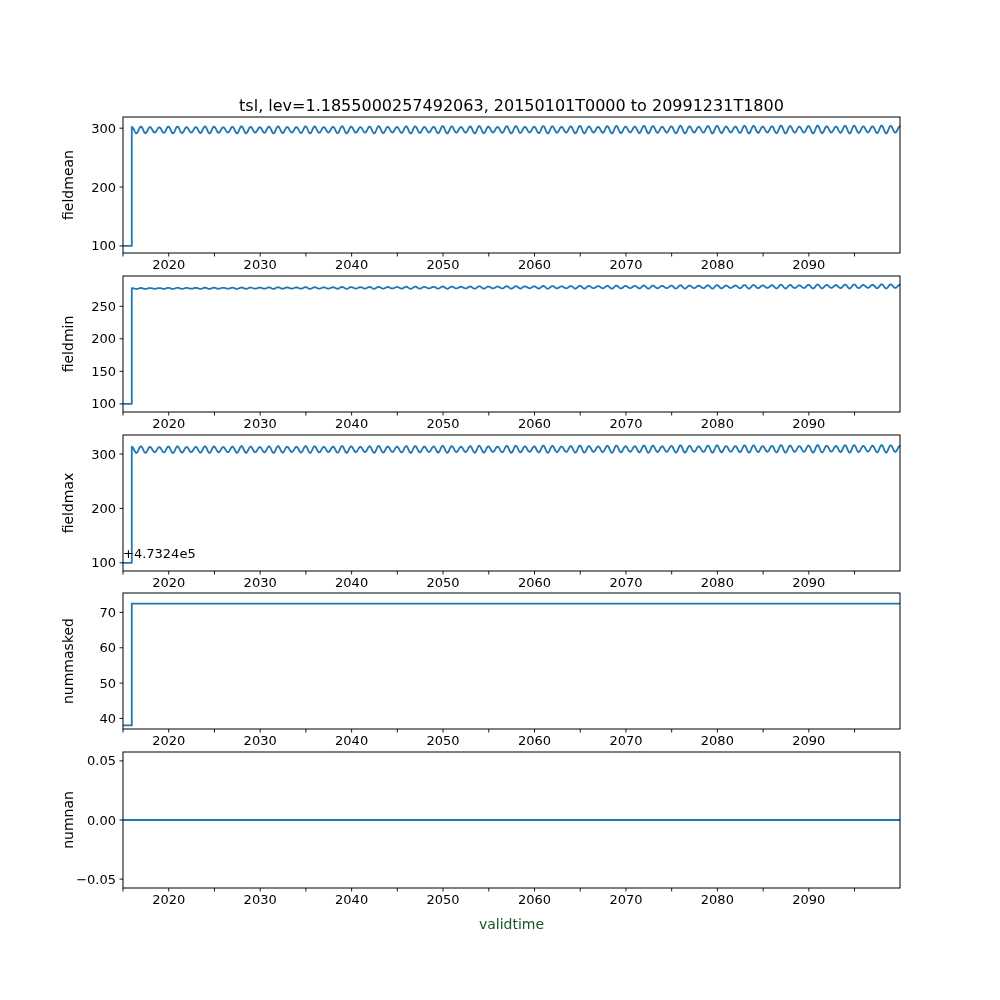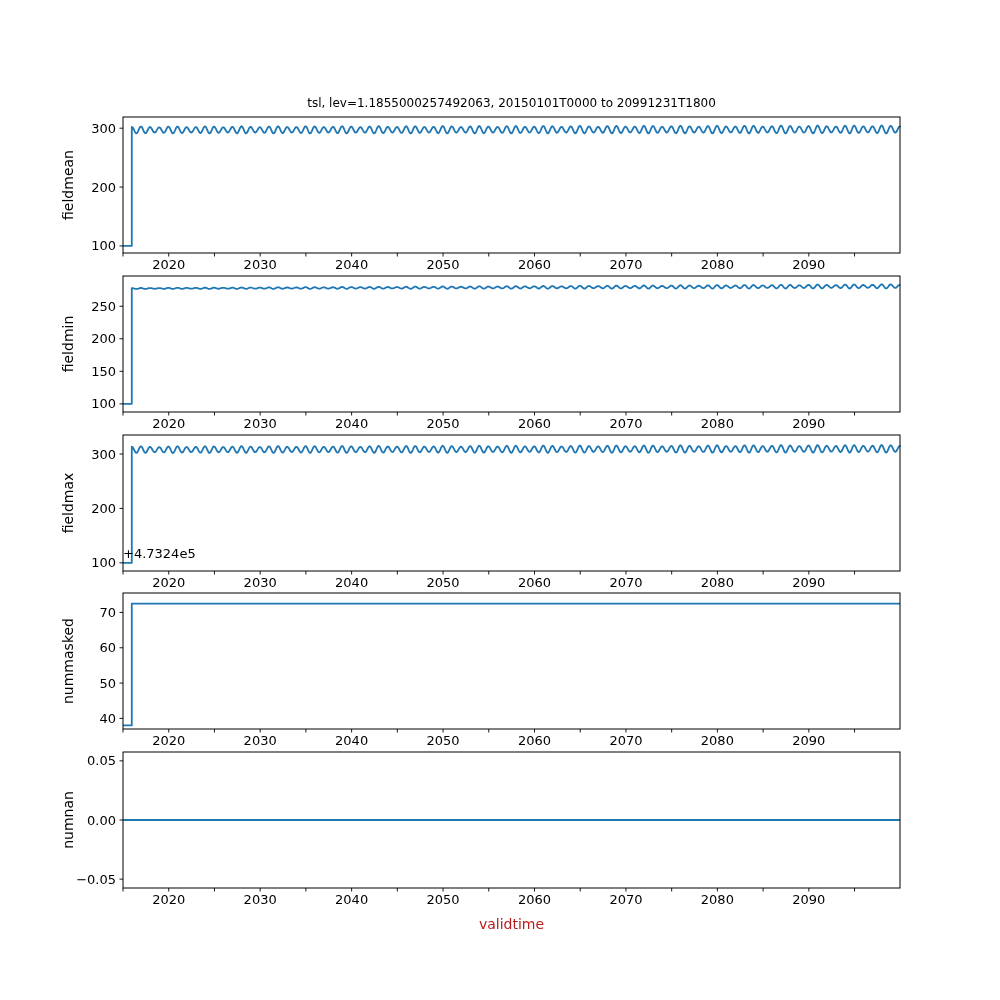--- a/index.html
+++ b/index.html
@@ -1,22 +1,22 @@
 <!DOCTYPE html>
 <html><head>
 <meta charset="utf-8">
 <style>
   html,body{margin:0;padding:0;background:#ffffff;}
   body{width:1000px;height:1000px;position:relative;font-family:"DejaVu Sans",sans-serif;overflow:hidden;}
   .figure{position:absolute;left:0;top:0;width:1000px;height:1000px;background:#ffffff;}
   #plot{position:absolute;left:0;top:0;}
   .fig-title{position:absolute;left:123px;top:96px;width:777px;text-align:center;
-    font-size:12px;color:#000000;white-space:nowrap;}
+    font-size:16px;color:#000000;white-space:nowrap;}
   .x-label{position:absolute;left:123px;top:916px;width:777px;text-align:center;
-    font-size:14px;color:#b91c1c;}
+    font-size:14px;color:#14532d;}
   .offset-text{position:absolute;left:123px;top:546px;font-size:13px;color:#000000;white-space:nowrap;}
 </style>
 </head>
 <body>
 
 <div class="figure">
   <div class="fig-title">tsl, lev=1.1855000257492063, 20150101T0000 to 20991231T1800</div>
   <svg id="plot" width="1000" height="1000">
       <g>
         <polyline points="123.00,245.94 131.78,245.94 131.78,126.89 132.51,127.21 133.24,128.24 133.97,129.75 134.70,131.36 135.44,132.66 136.17,133.32 136.90,133.15 137.63,132.16 138.36,130.60 139.09,128.86 139.83,127.38 140.56,126.53 141.29,126.54 142.02,127.39 142.75,128.87 143.48,130.59 144.22,132.12 144.95,133.07 145.68,133.23 146.41,132.58 147.14,131.31 147.87,129.74 148.60,128.29 149.34,127.30 150.07,126.99 150.80,127.40 151.53,128.42 152.26,129.76 152.99,131.11 153.73,132.12 154.46,132.59 155.19,132.40 155.92,131.61 156.65,130.43 157.38,129.13 158.11,128.02 158.85,127.38 159.58,127.35 160.31,127.97 161.04,129.09 161.77,130.45 162.50,131.74 163.24,132.62 163.97,132.85 164.70,132.36 165.43,131.24 166.16,129.73 166.89,128.22 167.62,127.08 168.36,126.62 169.09,126.98 169.82,128.10 170.55,129.71 171.28,131.41 172.01,132.77 172.75,133.43 173.48,133.22 174.21,132.19 174.94,130.59 175.67,128.83 176.40,127.37 177.13,126.56 177.87,126.59 178.60,127.45 179.33,128.89 180.06,130.54 180.79,131.98 181.52,132.87 182.26,133.01 182.99,132.39 183.72,131.19 184.45,129.73 185.18,128.38 185.91,127.45 186.65,127.15 187.38,127.53 188.11,128.47 188.84,129.75 189.57,131.04 190.30,132.05 191.03,132.53 191.77,132.37 192.50,131.60 193.23,130.41 193.96,129.08 194.69,127.91 195.42,127.21 196.16,127.16 196.89,127.80 197.62,129.00 198.35,130.47 199.08,131.87 199.81,132.83 200.54,133.09 201.28,132.55 202.01,131.32 202.74,129.69 203.47,128.07 204.20,126.86 204.93,126.40 205.67,126.81 206.40,128.00 207.13,129.68 207.86,131.43 208.59,132.79 209.32,133.43 210.05,133.19 210.79,132.14 211.52,130.55 212.25,128.84 212.98,127.44 213.71,126.68 214.44,126.73 215.18,127.56 215.91,128.93 216.64,130.48 217.37,131.82 218.10,132.65 218.83,132.77 219.56,132.20 220.30,131.09 221.03,129.72 221.76,128.44 222.49,127.54 223.22,127.23 223.95,127.57 224.69,128.47 225.42,129.73 226.15,131.03 226.88,132.07 227.61,132.59 228.34,132.45 229.08,131.67 229.81,130.42 230.54,128.99 231.27,127.73 232.00,126.96 232.73,126.90 233.46,127.59 234.20,128.89 234.93,130.50 235.66,132.01 236.39,133.04 237.12,133.30 237.85,132.70 238.59,131.38 239.32,129.66 240.05,127.97 240.78,126.73 241.51,126.28 242.24,126.73 242.97,127.96 243.71,129.66 244.44,131.39 245.17,132.71 245.90,133.31 246.63,133.05 247.36,132.02 248.10,130.50 248.83,128.88 249.56,127.56 250.29,126.86 251.02,126.92 251.75,127.70 252.48,128.97 253.22,130.41 253.95,131.67 254.68,132.46 255.41,132.59 256.14,132.07 256.87,131.02 257.61,129.70 258.34,128.44 259.07,127.53 259.80,127.19 260.53,127.50 261.26,128.41 261.99,129.69 262.73,131.06 263.46,132.18 264.19,132.75 264.92,132.63 265.65,131.80 266.38,130.45 267.12,128.89 267.85,127.52 268.58,126.68 269.31,126.62 270.04,127.38 270.77,128.80 271.51,130.52 272.24,132.12 272.97,133.18 273.70,133.43 274.43,132.78 275.16,131.40 275.89,129.63 276.63,127.92 277.36,126.71 278.09,126.29 278.82,126.76 279.55,127.99 280.28,129.64 281.02,131.30 281.75,132.55 282.48,133.10 283.21,132.84 283.94,131.86 284.67,130.43 285.40,128.92 286.14,127.69 286.87,127.04 287.60,127.09 288.33,127.80 289.06,129.00 289.79,130.36 290.53,131.58 291.26,132.36 291.99,132.51 292.72,132.02 293.45,131.00 294.18,129.68 294.91,128.38 295.65,127.41 296.38,127.03 297.11,127.34 297.84,128.28 298.57,129.66 299.30,131.14 300.04,132.35 300.77,132.98 301.50,132.85 302.23,131.94 302.96,130.47 303.69,128.79 304.42,127.31 305.16,126.44 305.89,126.40 306.62,127.22 307.35,128.72 308.08,130.52 308.81,132.16 309.55,133.23 310.28,133.45 311.01,132.77 311.74,131.37 312.47,129.61 313.20,127.95 313.94,126.79 314.67,126.41 315.40,126.88 316.13,128.06 316.86,129.63 317.59,131.19 318.32,132.35 319.06,132.86 319.79,132.61 320.52,131.70 321.25,130.37 321.98,128.95 322.71,127.79 323.45,127.16 324.18,127.18 324.91,127.85 325.64,128.99 326.37,130.33 327.10,131.56 327.83,132.36 328.57,132.56 329.30,132.08 330.03,131.03 330.76,129.64 331.49,128.26 332.22,127.21 332.96,126.78 333.69,127.10 334.42,128.12 335.15,129.62 335.88,131.23 336.61,132.54 337.34,133.22 338.08,133.05 338.81,132.07 339.54,130.49 340.27,128.70 341.00,127.17 341.73,126.28 342.47,126.27 343.20,127.14 343.93,128.68 344.66,130.50 345.39,132.13 346.12,133.16 346.86,133.34 347.59,132.65 348.32,131.29 349.05,129.60 349.78,128.02 350.51,126.94 351.24,126.60 351.98,127.05 352.71,128.16 353.44,129.62 354.17,131.07 354.90,132.16 355.63,132.65 356.37,132.43 357.10,131.58 357.83,130.32 358.56,128.96 359.29,127.82 360.02,127.17 360.75,127.16 361.49,127.81 362.22,128.95 362.95,130.33 363.68,131.61 364.41,132.48 365.14,132.71 365.88,132.22 366.61,131.10 367.34,129.61 368.07,128.10 368.80,126.96 369.53,126.49 370.26,126.84 371.00,127.96 371.73,129.58 372.46,131.31 373.19,132.70 373.92,133.39 374.65,133.19 375.39,132.14 376.12,130.49 376.85,128.65 377.58,127.10 378.31,126.23 379.04,126.25 379.77,127.15 380.51,128.68 381.24,130.46 381.97,132.02 382.70,132.99 383.43,133.14 384.16,132.47 384.90,131.17 385.63,129.59 386.36,128.12 387.09,127.11 387.82,126.79 388.55,127.21 389.29,128.24 390.02,129.61 390.75,130.98 391.48,132.03 392.21,132.52 392.94,132.33 393.67,131.53 394.41,130.30 395.14,128.93 395.87,127.76 396.60,127.06 397.33,127.02 398.06,127.67 398.80,128.87 399.53,130.34 400.26,131.73 400.99,132.68 401.72,132.94 402.45,132.41 403.18,131.19 403.92,129.56 404.65,127.93 405.38,126.71 406.11,126.22 406.84,126.62 407.57,127.82 408.31,129.54 409.04,131.35 409.77,132.78 410.50,133.46 411.23,133.23 411.96,132.13 412.69,130.46 413.43,128.64 414.16,127.13 414.89,126.31 415.62,126.36 416.35,127.24 417.08,128.71 417.82,130.40 418.55,131.86 419.28,132.76 420.01,132.89 420.74,132.27 421.47,131.06 422.20,129.58 422.94,128.20 423.67,127.25 424.40,126.93 425.13,127.31 425.86,128.27 426.59,129.59 427.33,130.94 428.06,131.99 428.79,132.51 429.52,132.36 430.25,131.56 430.98,130.29 431.72,128.86 432.45,127.61 433.18,126.85 433.91,126.79 434.64,127.48 435.37,128.77 436.10,130.37 436.84,131.88 437.57,132.91 438.30,133.18 439.03,132.60 439.76,131.27 440.49,129.53 441.23,127.79 441.96,126.52 442.69,126.04 443.42,126.48 444.15,127.75 444.88,129.52 445.61,131.34 446.35,132.75 447.08,133.40 447.81,133.14 448.54,132.05 449.27,130.41 450.00,128.66 450.74,127.24 451.47,126.47 452.20,126.53 452.93,127.38 453.66,128.76 454.39,130.33 455.12,131.69 455.86,132.53 456.59,132.67 457.32,132.09 458.05,130.96 458.78,129.56 459.51,128.24 460.25,127.30 460.98,126.97 461.71,127.31 462.44,128.25 463.17,129.56 463.90,130.94 464.63,132.06 465.37,132.62 466.10,132.49 466.83,131.66 467.56,130.31 468.29,128.77 469.02,127.40 469.76,126.57 470.49,126.50 471.22,127.25 471.95,128.66 472.68,130.39 473.41,132.01 474.15,133.11 474.88,133.37 475.61,132.73 476.34,131.32 477.07,129.49 477.80,127.71 478.53,126.43 479.27,125.97 480.00,126.45 480.73,127.74 481.46,129.50 482.19,131.28 482.92,132.63 483.66,133.24 484.39,132.96 485.12,131.90 485.85,130.35 486.58,128.71 487.31,127.38 488.04,126.67 488.78,126.73 489.51,127.51 490.24,128.80 490.97,130.27 491.70,131.56 492.43,132.37 493.17,132.52 493.90,131.99 494.63,130.91 495.36,129.54 496.09,128.22 496.82,127.25 497.55,126.87 498.29,127.20 499.02,128.15 499.75,129.53 500.48,131.00 501.21,132.21 501.94,132.83 502.68,132.70 503.41,131.80 504.14,130.34 504.87,128.66 505.60,127.18 506.33,126.29 507.06,126.23 507.80,127.06 508.53,128.57 509.26,130.41 509.99,132.10 510.72,133.22 511.45,133.46 512.19,132.77 512.92,131.32 513.65,129.47 514.38,127.70 515.11,126.45 515.84,126.03 516.58,126.53 517.31,127.79 518.04,129.48 518.77,131.17 519.50,132.44 520.23,133.00 520.96,132.73 521.70,131.73 522.43,130.29 523.16,128.75 523.89,127.51 524.62,126.84 525.35,126.88 526.09,127.60 526.82,128.82 527.55,130.23 528.28,131.49 529.01,132.31 529.74,132.49 530.47,131.99 531.21,130.91 531.94,129.51 532.67,128.13 533.40,127.09 534.13,126.66 534.86,126.99 535.60,128.00 536.33,129.49 537.06,131.09 537.79,132.40 538.52,133.08 539.25,132.93 539.98,131.95 540.72,130.36 541.45,128.56 542.18,126.99 542.91,126.06 543.64,126.03 544.37,126.92 545.11,128.51 545.84,130.40 546.57,132.11 547.30,133.21 548.03,133.43 548.76,132.71 549.49,131.26 550.23,129.45 550.96,127.75 551.69,126.57 552.42,126.20 553.15,126.68 553.88,127.88 554.62,129.47 555.35,131.05 556.08,132.23 556.81,132.75 557.54,132.50 558.27,131.58 559.01,130.23 559.74,128.78 560.47,127.59 561.20,126.92 561.93,126.93 562.66,127.61 563.39,128.80 564.13,130.21 564.86,131.50 565.59,132.37 566.32,132.59 567.05,132.09 567.78,130.96 568.52,129.48 569.25,127.98 569.98,126.85 570.71,126.38 571.44,126.73 572.17,127.83 572.90,129.45 573.64,131.18 574.37,132.59 575.10,133.31 575.83,133.12 576.56,132.06 577.29,130.38 578.03,128.49 578.76,126.87 579.49,125.95 580.22,125.95 580.95,126.88 581.68,128.49 582.41,130.37 583.15,132.04 583.88,133.09 584.61,133.27 585.34,132.56 586.07,131.16 586.80,129.44 587.54,127.84 588.27,126.75 589.00,126.40 589.73,126.86 590.46,127.98 591.19,129.46 591.93,130.94 592.66,132.05 593.39,132.56 594.12,132.34 594.85,131.48 595.58,130.19 596.31,128.77 597.05,127.58 597.78,126.88 598.51,126.86 599.24,127.53 599.97,128.74 600.70,130.21 601.44,131.59 602.17,132.53 602.90,132.79 603.63,132.26 604.36,131.05 605.09,129.44 605.82,127.81 606.56,126.58 607.29,126.08 608.02,126.47 608.75,127.67 609.48,129.41 610.21,131.25 610.95,132.72 611.68,133.45 612.41,133.22 613.14,132.10 613.87,130.37 614.60,128.45 615.33,126.85 616.07,125.96 616.80,125.99 617.53,126.93 618.26,128.50 618.99,130.32 619.72,131.90 620.46,132.88 621.19,133.03 621.92,132.35 622.65,131.04 623.38,129.43 624.11,127.94 624.84,126.92 625.58,126.59 626.31,127.01 627.04,128.05 627.77,129.45 628.50,130.86 629.23,131.96 629.97,132.47 630.70,132.29 631.43,131.46 632.16,130.17 632.89,128.73 633.62,127.47 634.36,126.72 635.09,126.67 635.82,127.36 636.55,128.65 637.28,130.23 638.01,131.73 638.74,132.76 639.48,133.04 640.21,132.46 640.94,131.15 641.67,129.40 642.40,127.64 643.13,126.34 643.87,125.83 644.60,126.27 645.33,127.56 646.06,129.38 646.79,131.27 647.52,132.76 648.25,133.46 648.99,133.21 649.72,132.06 650.45,130.33 651.18,128.46 651.91,126.92 652.64,126.08 653.38,126.14 654.11,127.05 654.84,128.55 655.57,130.25 656.30,131.73 657.03,132.64 657.76,132.78 658.50,132.14 659.23,130.92 659.96,129.42 660.69,128.02 661.42,127.04 662.15,126.70 662.89,127.08 663.62,128.07 664.35,129.43 665.08,130.84 665.81,131.96 666.54,132.52 667.27,132.37 668.01,131.53 668.74,130.18 669.47,128.64 670.20,127.29 670.93,126.46 671.66,126.40 672.40,127.14 673.13,128.54 673.86,130.26 674.59,131.89 675.32,132.99 676.05,133.28 676.79,132.64 677.52,131.22 678.25,129.36 678.98,127.53 679.71,126.19 680.44,125.69 681.17,126.17 681.91,127.51 682.64,129.35 683.37,131.24 684.10,132.69 684.83,133.35 685.56,133.07 686.30,131.94 687.03,130.27 687.76,128.49 688.49,127.05 689.22,126.28 689.95,126.34 690.68,127.20 691.42,128.60 692.15,130.18 692.88,131.57 693.61,132.42 694.34,132.57 695.07,131.99 695.81,130.84 696.54,129.41 697.27,128.03 698.00,127.05 698.73,126.68 699.46,127.03 700.19,128.01 700.93,129.40 701.66,130.87 702.39,132.07 703.12,132.68 703.85,132.54 704.58,131.65 705.32,130.20 706.05,128.54 706.78,127.06 707.51,126.17 708.24,126.10 708.97,126.92 709.70,128.43 710.44,130.29 711.17,132.01 711.90,133.17 712.63,133.44 713.36,132.74 714.09,131.25 714.83,129.33 715.56,127.47 716.29,126.15 717.02,125.69 717.75,126.19 718.48,127.53 719.22,129.34 719.95,131.16 720.68,132.53 721.41,133.14 722.14,132.85 722.87,131.78 723.60,130.21 724.34,128.54 725.07,127.20 725.80,126.48 726.53,126.54 727.26,127.33 727.99,128.63 728.73,130.13 729.46,131.45 730.19,132.29 730.92,132.46 731.65,131.92 732.38,130.81 733.11,129.38 733.85,127.98 734.58,126.95 735.31,126.53 736.04,126.87 736.77,127.89 737.50,129.36 738.24,130.95 738.97,132.25 739.70,132.93 740.43,132.78 741.16,131.81 741.89,130.23 742.62,128.43 743.36,126.84 744.09,125.89 744.82,125.85 745.55,126.73 746.28,128.35 747.01,130.29 747.75,132.07 748.48,133.23 749.21,133.48 749.94,132.74 750.67,131.22 751.40,129.31 752.13,127.49 752.87,126.22 753.60,125.80 754.33,126.32 755.06,127.61 755.79,129.33 756.52,131.04 757.26,132.32 757.99,132.88 758.72,132.60 759.45,131.60 760.18,130.14 760.91,128.59 761.65,127.32 762.38,126.63 763.11,126.66 763.84,127.39 764.57,128.64 765.30,130.09 766.03,131.42 766.77,132.28 767.50,132.49 768.23,131.97 768.96,130.84 769.69,129.35 770.42,127.86 771.16,126.74 771.89,126.28 772.62,126.62 773.35,127.72 774.08,129.32 774.81,131.05 775.54,132.46 776.28,133.18 777.01,133.01 777.74,131.96 778.47,130.26 779.20,128.33 779.93,126.67 780.67,125.71 781.40,125.69 782.13,126.63 782.86,128.30 783.59,130.28 784.32,132.05 785.05,133.18 785.79,133.38 786.52,132.63 787.25,131.14 787.98,129.30 788.71,127.57 789.44,126.38 790.18,126.00 790.91,126.50 791.64,127.71 792.37,129.32 793.10,130.91 793.83,132.11 794.57,132.64 795.30,132.39 796.03,131.46 796.76,130.09 797.49,128.60 798.22,127.37 798.95,126.66 799.69,126.66 800.42,127.36 801.15,128.60 801.88,130.09 802.61,131.46 803.34,132.40 804.08,132.64 804.81,132.11 805.54,130.91 806.27,129.31 807.00,127.69 807.73,126.47 808.46,125.97 809.20,126.35 809.93,127.54 810.66,129.28 811.39,131.14 812.12,132.64 812.85,133.39 813.59,133.18 814.32,132.04 815.05,130.26 815.78,128.28 816.51,126.59 817.24,125.64 817.97,125.66 818.71,126.63 819.44,128.30 820.17,130.23 820.90,131.94 821.63,133.00 822.36,133.18 823.10,132.45 823.83,131.02 824.56,129.29 825.29,127.67 826.02,126.57 826.75,126.22 827.48,126.68 828.22,127.81 828.95,129.31 829.68,130.81 830.41,131.95 831.14,132.48 831.87,132.27 832.61,131.39 833.34,130.06 834.07,128.58 834.80,127.32 835.53,126.57 836.26,126.54 837.00,127.24 837.73,128.52 838.46,130.10 839.19,131.58 839.92,132.60 840.65,132.88 841.38,132.31 842.12,131.01 842.85,129.27 843.58,127.52 844.31,126.20 845.04,125.68 845.77,126.10 846.51,127.39 847.24,129.24 847.97,131.19 848.70,132.74 849.43,133.48 850.16,133.23 850.89,132.05 851.63,130.24 852.36,128.26 853.09,126.61 853.82,125.71 854.55,125.76 855.28,126.72 856.02,128.33 856.75,130.17 857.48,131.78 858.21,132.77 858.94,132.91 859.67,132.22 860.40,130.90 861.14,129.28 861.87,127.77 862.60,126.73 863.33,126.39 864.06,126.80 864.79,127.86 865.53,129.29 866.26,130.75 866.99,131.89 867.72,132.45 868.45,132.28 869.18,131.41 869.91,130.05 870.65,128.52 871.38,127.17 872.11,126.36 872.84,126.30 873.57,127.03 874.30,128.42 875.04,130.13 875.77,131.74 876.50,132.85 877.23,133.14 877.96,132.52 878.69,131.10 879.43,129.23 880.16,127.36 880.89,125.99 881.62,125.46 882.35,125.94 883.08,127.30 883.81,129.21 884.55,131.19 885.28,132.73 886.01,133.44 886.74,133.16 887.47,131.97 888.20,130.19 888.94,128.28 889.67,126.72 890.40,125.88 891.13,125.94 891.86,126.87 892.59,128.38 893.32,130.10 894.06,131.60 894.79,132.52 895.52,132.66 896.25,132.02 896.98,130.79 897.71,129.27 898.45,127.83 899.18,126.81 899.91,126.45 900.00,125.93" fill="none" stroke="#1f77b4" stroke-width="1.8" stroke-linejoin="round" stroke-linecap="butt"></polyline>

